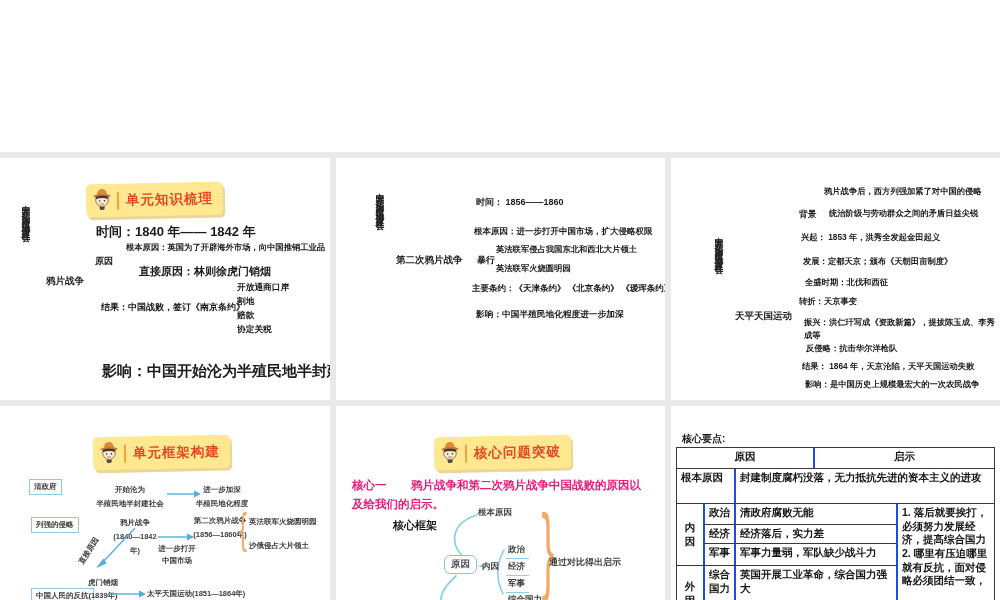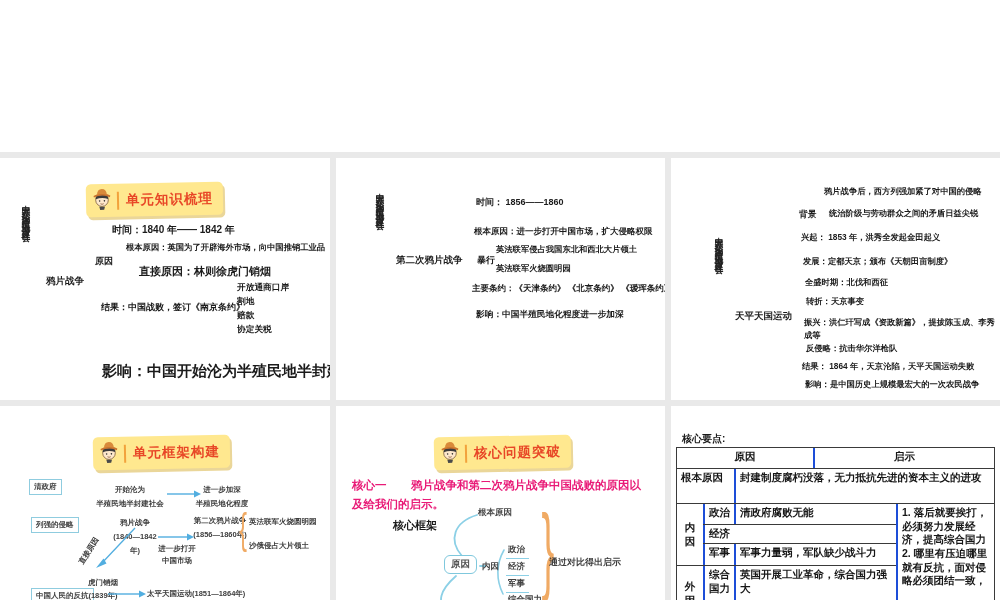--- a/index.html
+++ b/index.html
@@ -52,21 +52,21 @@
           <circle cx="12.4" cy="13.8" r="0.8" fill="#333"></circle>
         <path d="M8.4 16.6 Q10 17.8 11.6 16.6" stroke="#7a4a2a" fill="none" stroke-width="0.7"></path>
         <path d="M7.2 19.6 L12.8 19.6 L12 22.8 L8 22.8Z" fill="#4a4a4a"></path>
       </svg>
     </span>
     <span class="banner-div"></span>
     <span class="banner-text">单元知识梳理</span>
   </div>
 
   <div class="t" style="left:46px;top:117px;font-size:9.5px">鸦片战争</div>
-  <div class="t" style="left:112px;top:66px;font-size:10px">时间：1840 年—— 1842 年</div>
+  <div class="t" style="left:96px;top:66px;font-size:13px">时间：1840 年—— 1842 年</div>
   <div class="t" style="left:95px;top:98px;font-size:9px">原因</div>
   <div class="t" style="left:126px;top:85px;font-size:8.3px">根本原因：英国为了开辟海外市场，向中国推销工业品</div>
   <div class="t" style="left:139px;top:107px;font-size:11px">直接原因：林则徐虎门销烟</div>
   <div class="t" style="left:101px;top:144px;font-size:9px">结果：中国战败，签订《南京条约》</div>
   <div class="t" style="left:237px;top:124px;font-size:8.7px">开放通商口岸</div>
   <div class="t" style="left:237px;top:138px;font-size:8.7px">割地</div>
   <div class="t" style="left:237px;top:152px;font-size:8.7px">赔款</div>
   <div class="t" style="left:237px;top:166px;font-size:8.7px">协定关税</div>
   <div class="t" style="left:102px;top:204px;font-size:15px">影响：中国开始沦为半殖民地半封建社会</div>
 </section>
@@ -85,21 +85,21 @@
 
 <section class="slide" style="left:671px;top:158px;width:329px;height:242px">
   <div class="vtext" style="left:44px;top:72px">中国开始沦为半殖民地半封建社会</div>
   <div class="t" style="left:64px;top:152px;font-size:9.5px">天平天国运动</div>
   <div class="t" style="left:153px;top:29px;font-size:8.3px">鸦片战争后，西方列强加紧了对中国的侵略</div>
   <div class="t" style="left:128px;top:51px;font-size:8.7px">背景</div>
   <div class="t" style="left:158px;top:51px;font-size:8.3px">统治阶级与劳动群众之间的矛盾日益尖锐</div>
   <div class="t" style="left:130px;top:75px;font-size:8.3px">兴起： 1853 年，洪秀全发起金田起义</div>
   <div class="t" style="left:132px;top:99px;font-size:8.3px">发展：定都天京；颁布《天朝田亩制度》</div>
   <div class="t" style="left:134px;top:120px;font-size:8.3px">全盛时期：北伐和西征</div>
-  <div class="t" style="left:135px;top:139px;font-size:8.3px">转折：天京事变</div>
+  <div class="t" style="left:128px;top:139px;font-size:8.3px">转折：天京事变</div>
   <div class="t" style="left:133px;top:158px;font-size:8.3px;white-space:normal;width:198px;line-height:1.55">振兴：洪仁玕写成《资政新篇》，提拔陈玉成、李秀成等</div>
   <div class="t" style="left:135px;top:186px;font-size:8.3px">反侵略：抗击华尔洋枪队</div>
   <div class="t" style="left:131px;top:204px;font-size:8.3px">结果： 1864 年，天京沦陷，天平天国运动失败</div>
   <div class="t" style="left:134px;top:222px;font-size:8.3px">影响：是中国历史上规模最宏大的一次农民战争</div>
 </section>
 
 <section class="slide" style="left:0;top:406px;width:330px;height:194px">
   <div class="banner" style="left:93px;top:30px">
     <span>
       <svg width="20" height="23" viewBox="0 0 20 23">
@@ -228,20 +228,21 @@
       <div style="width:219px">
         <div style="display:flex">
           <div class="tc wrap ctr" style="width:26px;display:flex;align-items:center;justify-content:center">内因</div>
           <div style="flex:1">
             <div style="display:flex;height:20px">
               <div class="tc bl" style="width:31px">政治</div>
               <div class="tc bl" style="width:162px">清政府腐败无能</div>
             </div>
             <div style="display:flex;height:18px;border-top:1px solid #3a3a3a">
               <div class="tc bl" style="width:31px">经济</div>
+              <div class="tc bl" style="width:162px">经济落后，实力差</div>
             </div>
             <div style="display:flex;height:21px;border-top:1px solid #3a3a3a">
               <div class="tc bl" style="width:31px">军事</div>
               <div class="tc bl" style="width:162px">军事力量弱，军队缺少战斗力</div>
             </div>
           </div>
         </div>
         <div style="display:flex;border-top:1px solid #3a3a3a;min-height:55px">
           <div class="tc wrap ctr" style="width:26px;display:flex;align-items:center;justify-content:center">外因</div>
           <div class="tc bl wrap" style="width:31px">综合国力</div>

